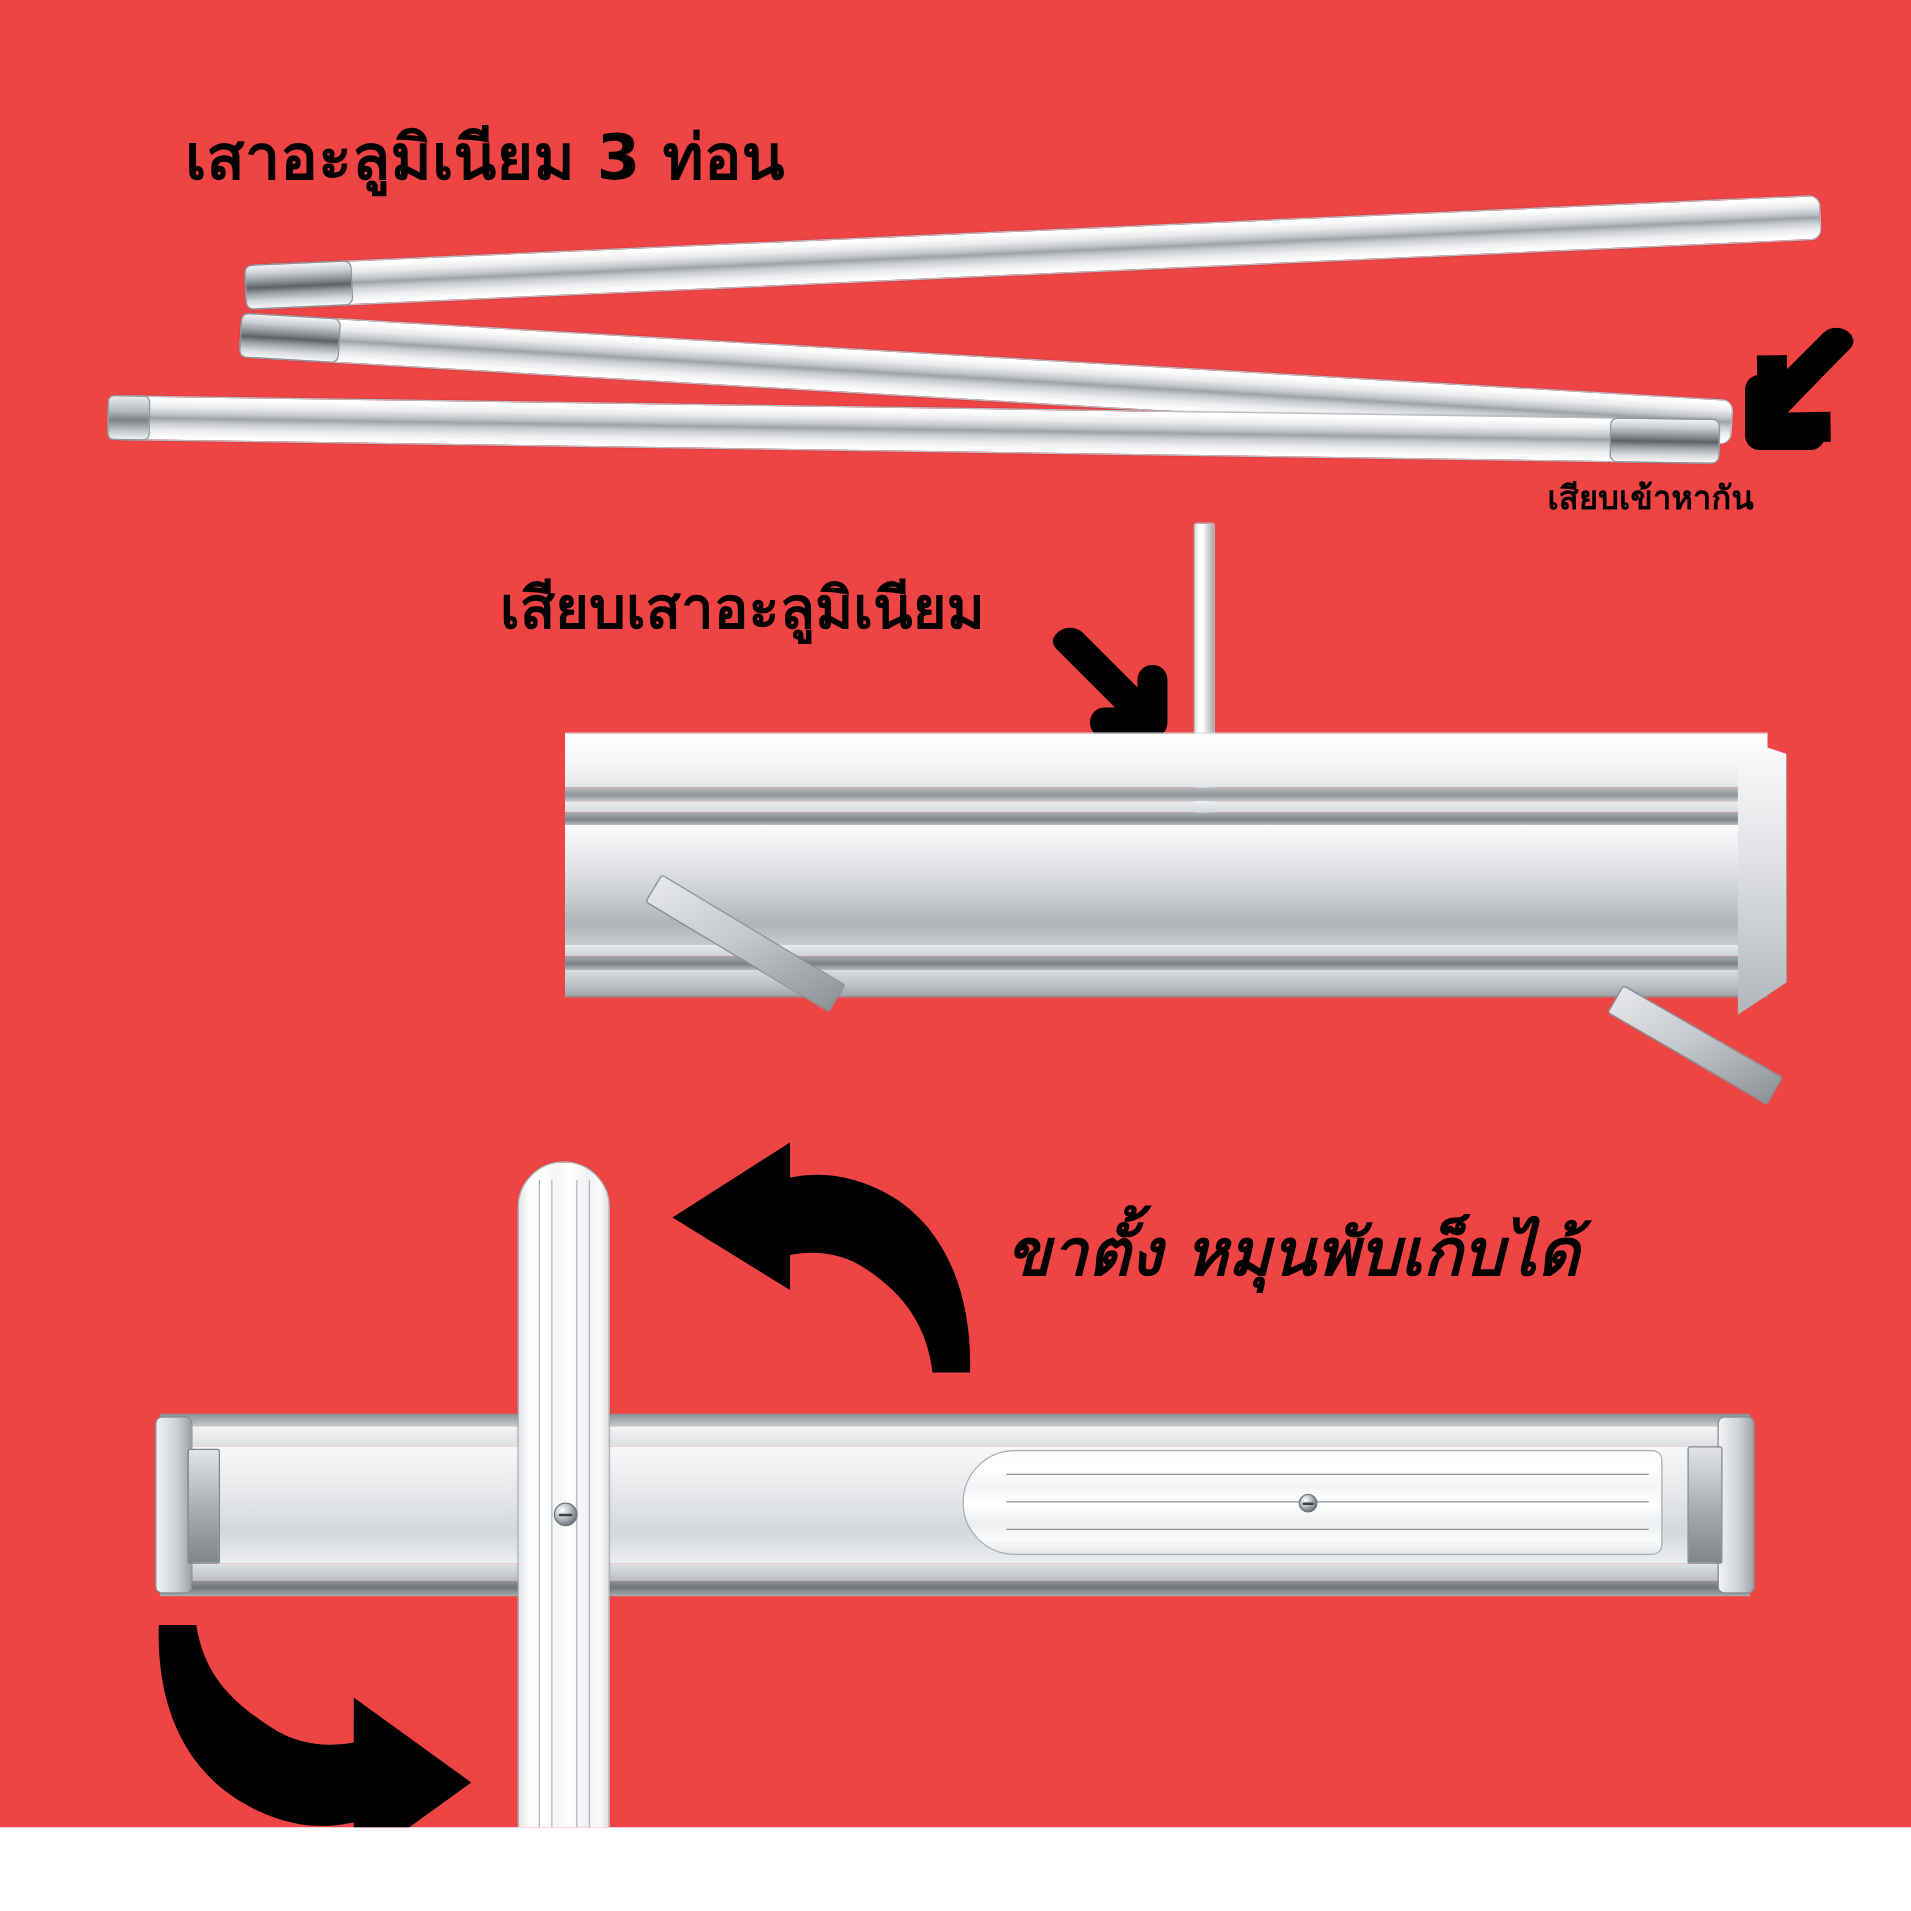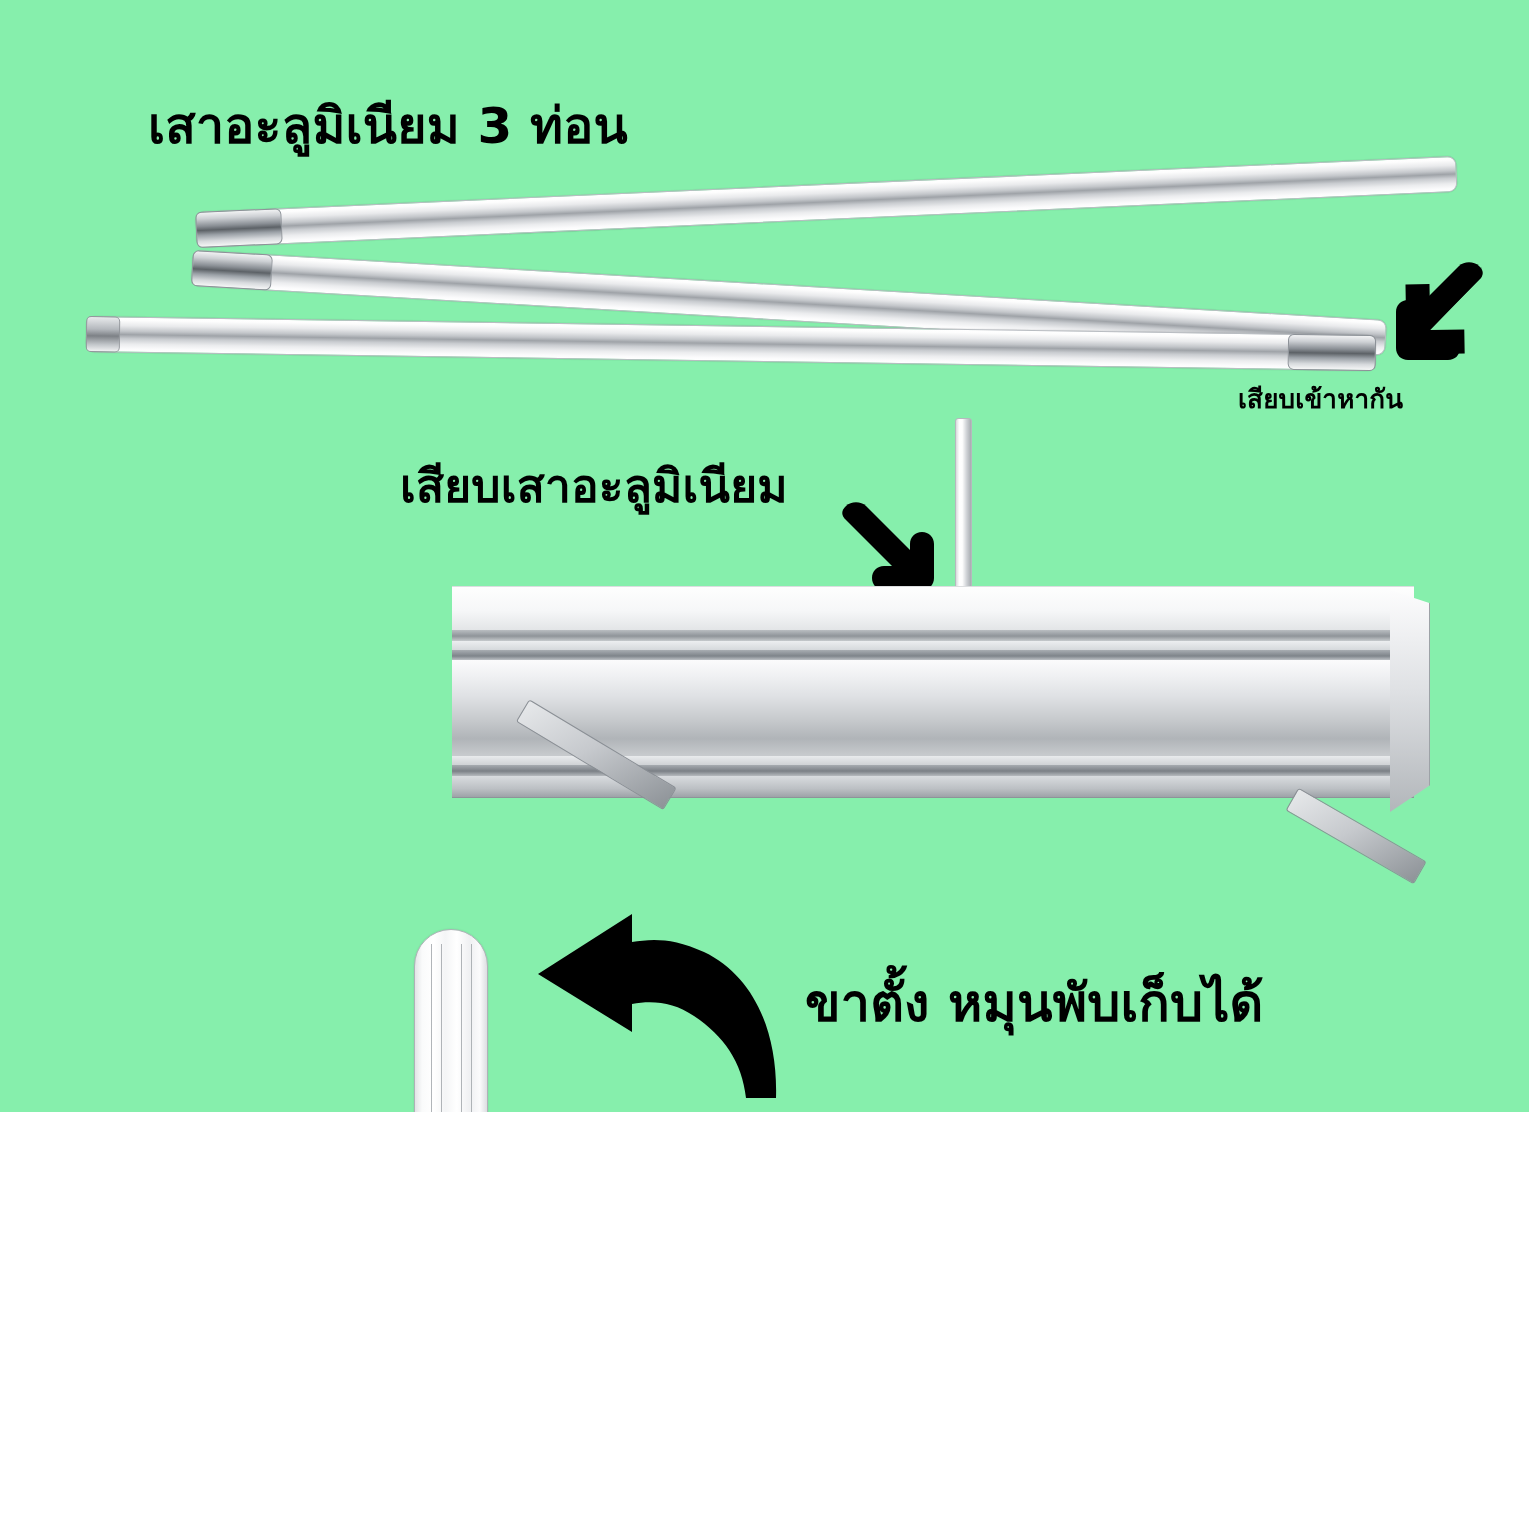--- a/index.html
+++ b/index.html
@@ -6,38 +6,38 @@
     margin: 0;
     padding: 0;
     background: #ffffff;
   }
   body {
     font-family: "DejaVu Sans", "Liberation Sans", sans-serif;
   }
   #stage {
     position: relative;
     width: 1529px;
-    height: 1112px;
-    background: #86efac;
+    height: 1462px;
+    background: #ef4444;
     overflow: hidden;
   }
 
   
   .label {
     position: absolute;
     color: #000000;
     font-weight: 700;
     white-space: nowrap;
     line-height: 1.05;
     letter-spacing: 0.2px;
   }
   #label-poles    { left: 148px; top: 100px;  font-size: 50px; }
   #label-connect  { left: 1238px; top: 386px; font-size: 26px; }
   #label-insert   { left: 368px; top: 462px;  font-size: 46px; margin-left: 32px; }
-  #label-stand    { left: 805px; top: 976px;  font-size: 52px; }
+  #label-stand    { left: 805px; top: 976px;  font-size: 52px; font-style: italic; }
 
   
   .pole {
     position: absolute;
     border-radius: 9px;
     box-shadow: 0 0 1px rgba(0,0,0,.35);
   }
   .pole-body {
     width: 100%;
     height: 100%;

